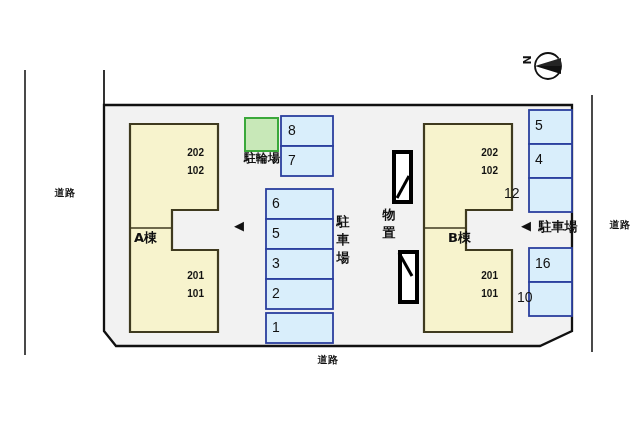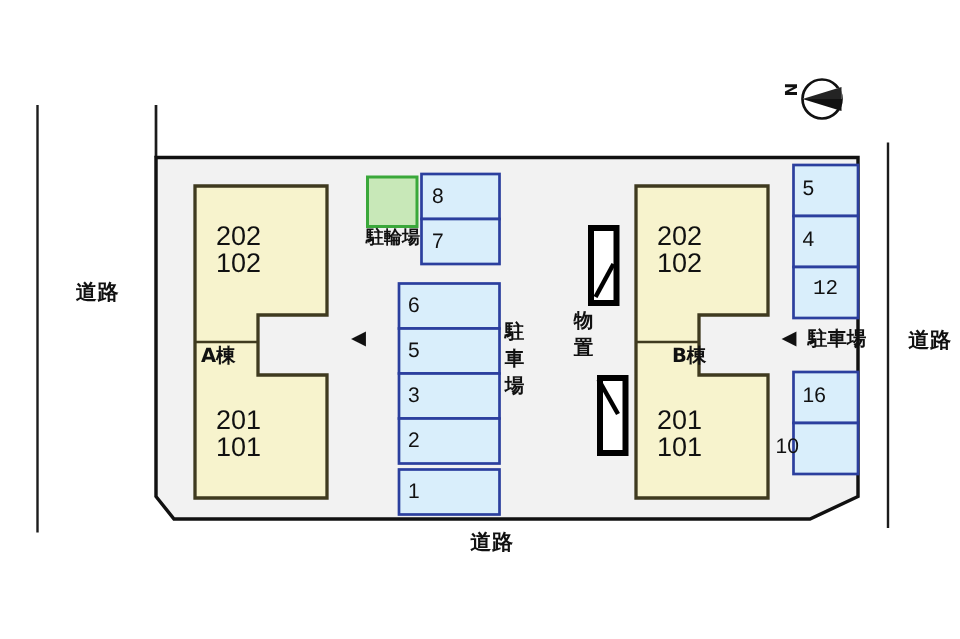--- a/index.html
+++ b/index.html
@@ -35,33 +35,33 @@
   }
   .lbl-jp {
     font-family: "DejaVu Sans", "Liberation Sans", sans-serif;
     font-weight: 700;
   }
   .lbl-num {
     font-family: "Liberation Sans", "DejaVu Sans", sans-serif;
     font-weight: 400;
   }
   .road-label {
-    font-size: 14px;
+    font-size: 10px;
     font-weight: 700;
     letter-spacing: 0.5px;
   }
   .stall-num {
     font-size: 14px;
     font-weight: 400;
     text-align: left;
   }
   .unit-num {
-    font-size: 18px;
-    font-weight: 400;
-    text-align: left;
+    font-size: 10px;
+    font-weight: 700;
+    text-align: right;
   }
   .bldg-name {
     font-size: 13px;
     font-weight: 700;
     text-align: left;
   }
   .facility-label {
     font-size: 12px;
     font-weight: 700;
   }
@@ -164,21 +164,21 @@
   <div class="lbl lbl-num stall-num" style="left:272px; top:256px; width:30px;">3</div>
   <div class="lbl lbl-num stall-num" style="left:272px; top:286px; width:30px;">2</div>
   <div class="lbl lbl-num stall-num" style="left:272px; top:320px; width:30px;">1</div>
 
   <div class="lbl lbl-jp vert-label" style="left:334px; top:215px; width:18px;">駐</div>
   <div class="lbl lbl-jp vert-label" style="left:334px; top:233px; width:18px;">車</div>
   <div class="lbl lbl-jp vert-label" style="left:334px; top:251px; width:18px;">場</div>
 
   <div class="lbl lbl-num stall-num" style="left:535px; top:118px; width:34px;">5</div>
   <div class="lbl lbl-num stall-num" style="left:535px; top:152px; width:34px;">4</div>
-  <div class="lbl lbl-num stall-num" style="left:542px; top:186px; width:34px;font-family:Liberation Mono, monospace;">12</div>
+  <div class="lbl lbl-num stall-num" style="left:504px; top:186px; width:34px;">12</div>
   <div class="lbl lbl-num stall-num" style="left:535px; top:256px; width:34px;">16</div>
   <div class="lbl lbl-num stall-num" style="left:517px; top:290px; width:34px;">10</div>
 
   <div class="lbl lbl-jp facility-label" style="left:529px; top:220px; width:58px; font-size:13px;">駐車場</div>
 
   <div class="lbl" style="left:231px; top:219px; width:16px; font-size:13px; color:#111;">◀</div>
   <div class="lbl" style="left:518px; top:219px; width:16px; font-size:13px; color:#111;">◀</div>
 
 </div>
 

